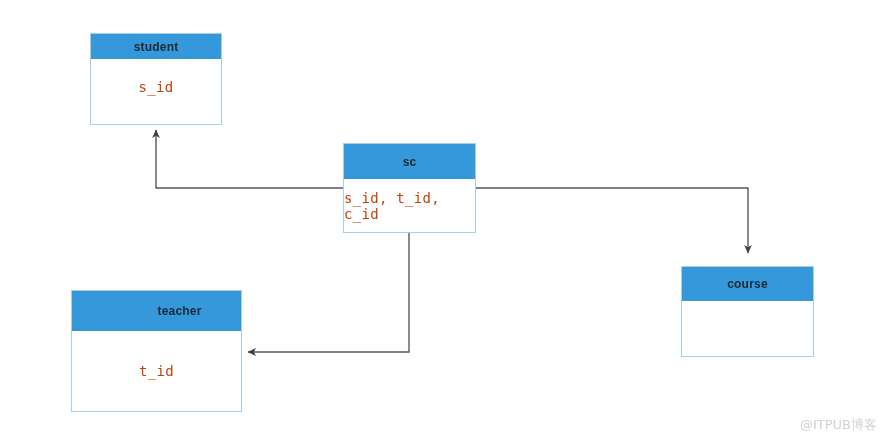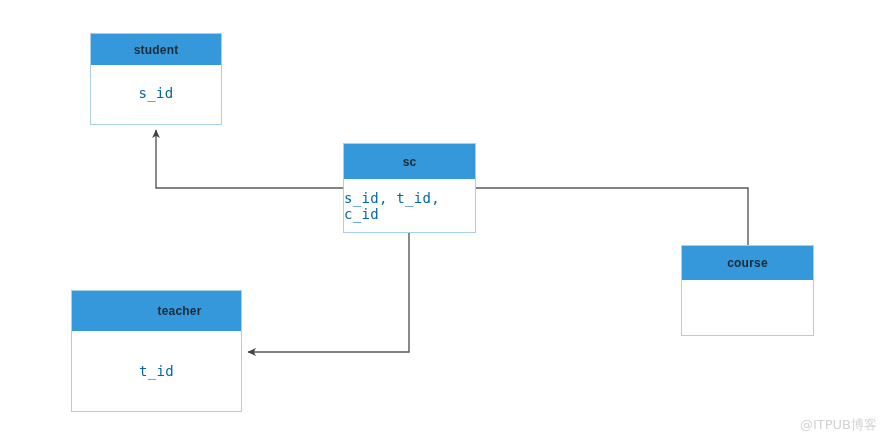--- a/index.html
+++ b/index.html
@@ -30,21 +30,21 @@
     display: flex;
     align-items: center;
     justify-content: center;
     letter-spacing: 0.2px;
   }
   .er-body {
     box-sizing: border-box;
     display: flex;
     align-items: center;
     justify-content: center;
-    color: #0369a1;
+    color: #c2410c;
     font-family: "DejaVu Sans Mono", "Liberation Mono", monospace;
     font-size: 14px;
     letter-spacing: 0.3px;
   }
   #links {
     position: absolute;
     left: 0;
     top: 0;
     width: 889px;
     height: 444px;
@@ -71,38 +71,38 @@
       <marker id="arrowhead" markerWidth="9" markerHeight="9" refX="8" refY="4.5" orient="auto" markerUnits="userSpaceOnUse">
         <path d="M0,0.6 L8.6,4.5 L0,8.4 L2.2,4.5 Z" fill="#434343"></path>
       </marker>
     </defs>
     <path fill="none" stroke="#595959" stroke-width="1.4" marker-end="url(#arrowhead)" d="M343,188 L156,188 L156,130"></path>
     <path fill="none" stroke="#595959" stroke-width="1.4" marker-end="url(#arrowhead)" d="M476,188 L748,188 L748,253"></path>
     <path fill="none" stroke="#595959" stroke-width="1.4" marker-end="url(#arrowhead)" d="M409,233 L409,352 L248,352"></path>
   </svg>
 
   <div class="er-table" style="left:90px; top:33px; width:132px; height:92px;">
-    <div class="er-header" style="height:31px;justify-content:center;">
+    <div class="er-header" style="height:25px;justify-content:center;">
       <span>student</span>
     </div>
     <div class="er-body" style="height:55px;">
       <span>s_id</span>
     </div>
   </div>
 
   <div class="er-table" style="left:343px; top:143px; width:133px; height:90px;">
     <div class="er-header" style="height:35px;justify-content:center;">
       <span>sc</span>
     </div>
     <div class="er-body" style="height:53px;justify-content:center;">
       <span>s_id, t_id, c_id</span>
     </div>
   </div>
 
-  <div class="er-table" style="left:681px; top:245px; width:133px; height:91px;">
+  <div class="er-table" style="left:681px; top:266px; width:133px; height:91px;">
     <div class="er-header" style="height:34px;">
       <span>course</span>
     </div>
   </div>
 
   <div class="er-table" style="left:71px; top:290px; width:171px; height:122px;">
     <div class="er-header" style="height:40px;padding-left:46px;">
       <span>teacher</span>
     </div>
     <div class="er-body" style="height:80px;">

